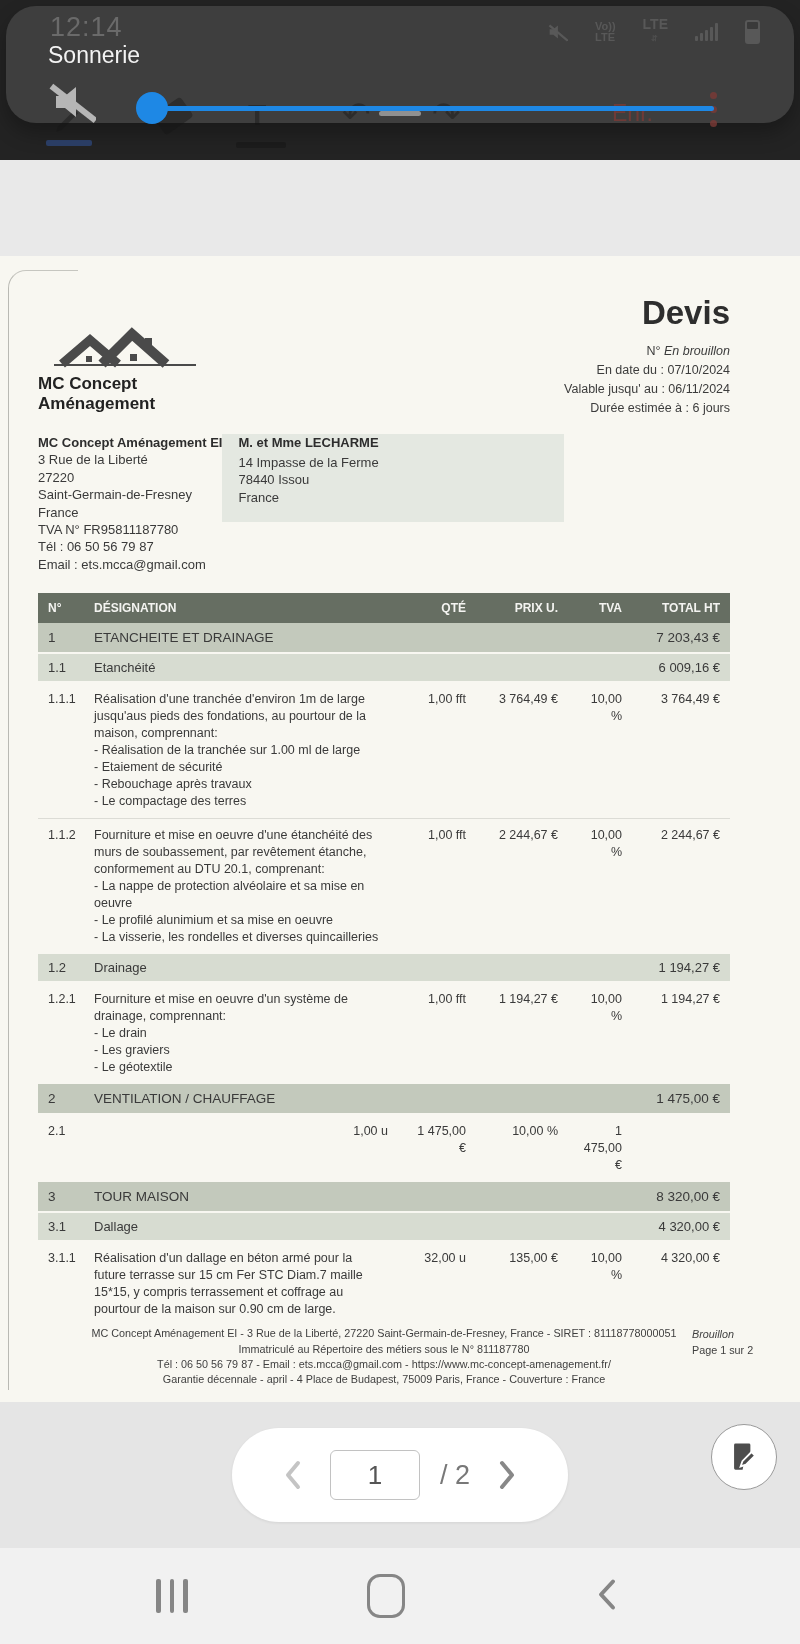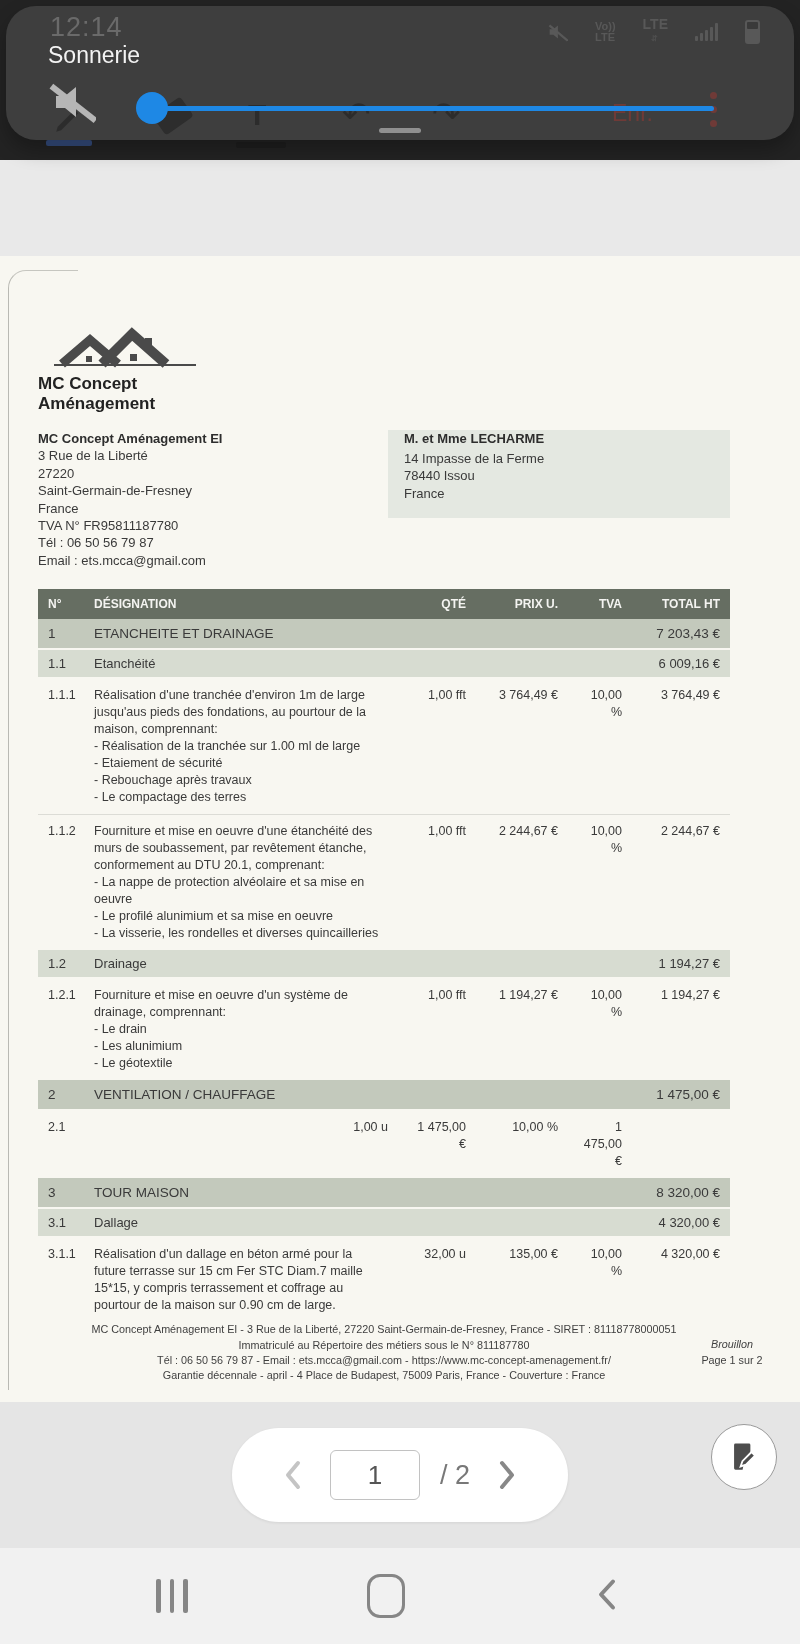--- a/index.html
+++ b/index.html
@@ -9,21 +9,21 @@
     --subsection-bg:#d7dcd1;
     --page-bg:#f8f7f1;
     --save-red:#7c3a36;
   }
   *{box-sizing:border-box;margin:0;padding:0}
   body{font-family:"Liberation Sans",sans-serif;background:#c9c9c9}
   .screen{position:relative;width:800px;height:1644px;background:#e9e9e9;overflow:hidden;margin:0 auto}
 
   
   .status-area{position:absolute;top:0;left:0;right:0;height:160px;background:#232323}
-  .vol-panel{position:absolute;left:6px;top:6px;width:788px;height:134px;background:#3e3e3e;
+  .vol-panel{position:absolute;left:6px;top:6px;width:788px;height:117px;background:#3e3e3e;
              border-radius:30px;box-shadow:0 10px 20px rgba(0,0,0,.28)}
   .time{position:absolute;left:44px;top:6px;font-size:27px;color:#6a6a6a;letter-spacing:1px}
   .sb-icons{position:absolute;right:34px;top:12px;display:flex;align-items:center;gap:27px;color:#585858}
   .sb-mute svg{display:block}
   .sb-volte{font-size:11px;font-weight:bold;line-height:11px;text-align:left}
   .sb-lte{font-size:14px;font-weight:bold;line-height:12px;text-align:center}
   .sb-lte small{font-size:8px;letter-spacing:2px;color:#4e4e4e}
   .sig{display:flex;align-items:flex-end;gap:2px;height:18px}
   .sig i{display:block;width:3px;background:#585858;border-radius:1px}
   .batt{width:15px;height:24px;background:#585858;border-radius:3px;position:relative}
@@ -56,41 +56,41 @@
 
   .doc-header{display:flex;justify-content:space-between}
   .logo-block{margin-top:30px;width:210px}
   .logo-block svg{display:block;margin-left:12px}
   .brand-name{font-size:17px;font-weight:bold;color:#222;margin-top:2px}
   .title-block{text-align:right;color:#3c3c3c}
   .doc-title{font-size:33px;font-weight:600;color:#2e2e2e;margin-bottom:10px}
   .meta-line{font-size:12.5px;line-height:19px}
   .meta-italic{font-style:italic}
 
-  .addr-row{display:flex;justify-content:space-between;margin-top:16px}
+  .addr-row{display:flex;margin-top:16px}
   .company-block{font-size:13px;line-height:17.4px;color:#3a3a3a}
   .company-block .b-name{font-weight:bold;color:#2d2d2d}
   .customer-box{background:#e4e8e1;width:342px;min-height:88px;padding:0 16px;
                 font-size:13px;line-height:17.6px;color:#3a3a3a;align-self:flex-start}
   .customer-box .b-name{font-weight:bold;color:#2d2d2d;margin-bottom:2px}
 
   .qtable{margin-top:20px;width:100%;font-size:13px;color:#3a3a3a}
   .trow{display:grid;grid-template-columns:46px 1fr 78px 92px 64px 98px;align-items:center}
   .thead{background:var(--thead-bg);color:#f4f4f1;font-weight:bold;font-size:12px;height:30px}
   .c{padding:0 10px}
   .c.r{text-align:right}
   .row-section{background:var(--section-bg);height:31px;font-size:13.5px;border-bottom:2px solid var(--page-bg)}
   .row-sub{background:var(--subsection-bg);height:29px;border-bottom:2px solid var(--page-bg)}
   .row-item{align-items:start;padding:8px 0;font-size:12.5px;line-height:17px}
   .row-item + .row-item{border-top:1px solid #dcdcd6}
   .row-item .desc{white-space:pre-line;padding-right:14px}
   .row-item .c{padding-top:0;padding-bottom:0}
 
   .doc-footer{position:relative;font-size:10.8px;line-height:15.4px;color:#3f3f3f;text-align:center;padding:0 4px}
-  .footer-right{position:absolute;right:-42px;top:15px;text-align:center;width:80px}
+  .footer-right{position:absolute;right:-42px;top:1px;text-align:left;width:80px}
   .footer-right .f-status{font-style:italic}
 
   
   .pager-area{position:absolute;top:1402px;left:0;width:800px;height:146px;background:#e5e5e5}
   .pager-pill{position:absolute;left:232px;top:26px;width:336px;height:94px;background:#fff;border-radius:48px;
               display:flex;align-items:center;justify-content:center;gap:20px;box-shadow:0 1px 3px rgba(0,0,0,.08)}
   .chev{background:none;border:none;padding:4px;cursor:pointer;display:flex}
   .page-input{width:90px;height:50px;border:1.5px solid #c2c2c2;border-radius:6px;background:#fff;
               text-align:center;font-size:26px;color:#555;font-family:"Liberation Sans",sans-serif}
   .page-total{font-size:27px;color:#787878}
@@ -180,20 +180,30 @@
           <svg width="150" height="48" viewBox="0 0 150 48">
             <polyline points="12,40 40,16 68,40" fill="none" stroke="#4a4a4a" stroke-width="9"></polyline>
             <polyline points="52,40 82,10 116,40" fill="none" stroke="#4a4a4a" stroke-width="10"></polyline>
             <rect x="95" y="14" width="7" height="14" fill="#4a4a4a"></rect>
             <rect x="36" y="32" width="6" height="6" fill="#4a4a4a"></rect>
             <rect x="80" y="30" width="7" height="7" fill="#4a4a4a"></rect>
             <line x1="4" y1="41" x2="146" y2="41" stroke="#4a4a4a" stroke-width="2"></line>
           </svg>
           <div class="brand-name">MC Concept Aménagement</div>
         </div>
+        <div class="title-block">
+          <div class="doc-title">Devis</div>
+          <div class="meta-line">
+            <span>N°</span>
+            <span class="meta-italic">En brouillon</span>
+          </div>
+          <div class="meta-line">En date du : 07/10/2024</div>
+          <div class="meta-line">Valable jusqu' au : 06/11/2024</div>
+          <div class="meta-line">Durée estimée à : 6 jours</div>
+        </div>
       </div>
 
       <div class="addr-row">
         <div class="company-block">
           <div class="b-name">MC Concept Aménagement EI</div>
           <div>3 Rue de la Liberté</div>
           <div>27220</div>
           <div>Saint-Germain-de-Fresney</div>
           <div>France</div>
           <div>TVA N° FR95811187780</div>
@@ -262,21 +272,21 @@
           <div class="c">Drainage</div>
           <div class="c"></div>
             <div class="c"></div>
             <div class="c"></div>
           <div class="c r">1 194,27 €</div>
         </div>
         <div class="trow row-item">
           <div class="c">1.2.1</div>
           <div class="c desc">Fourniture et mise en oeuvre d'un système de drainage, comprennant:
 - Le drain
-- Les alunimium
+- Les graviers
 - Le géotextile</div>
           <div class="c r">1,00 fft</div>
           <div class="c r">1 194,27 €</div>
           <div class="c r">10,00 %</div>
           <div class="c r">1 194,27 €</div>
         </div>
         <div class="trow row-section">
           <div class="c">2</div>
           <div class="c">VENTILATION / CHAUFFAGE</div>
           <div class="c"></div>

